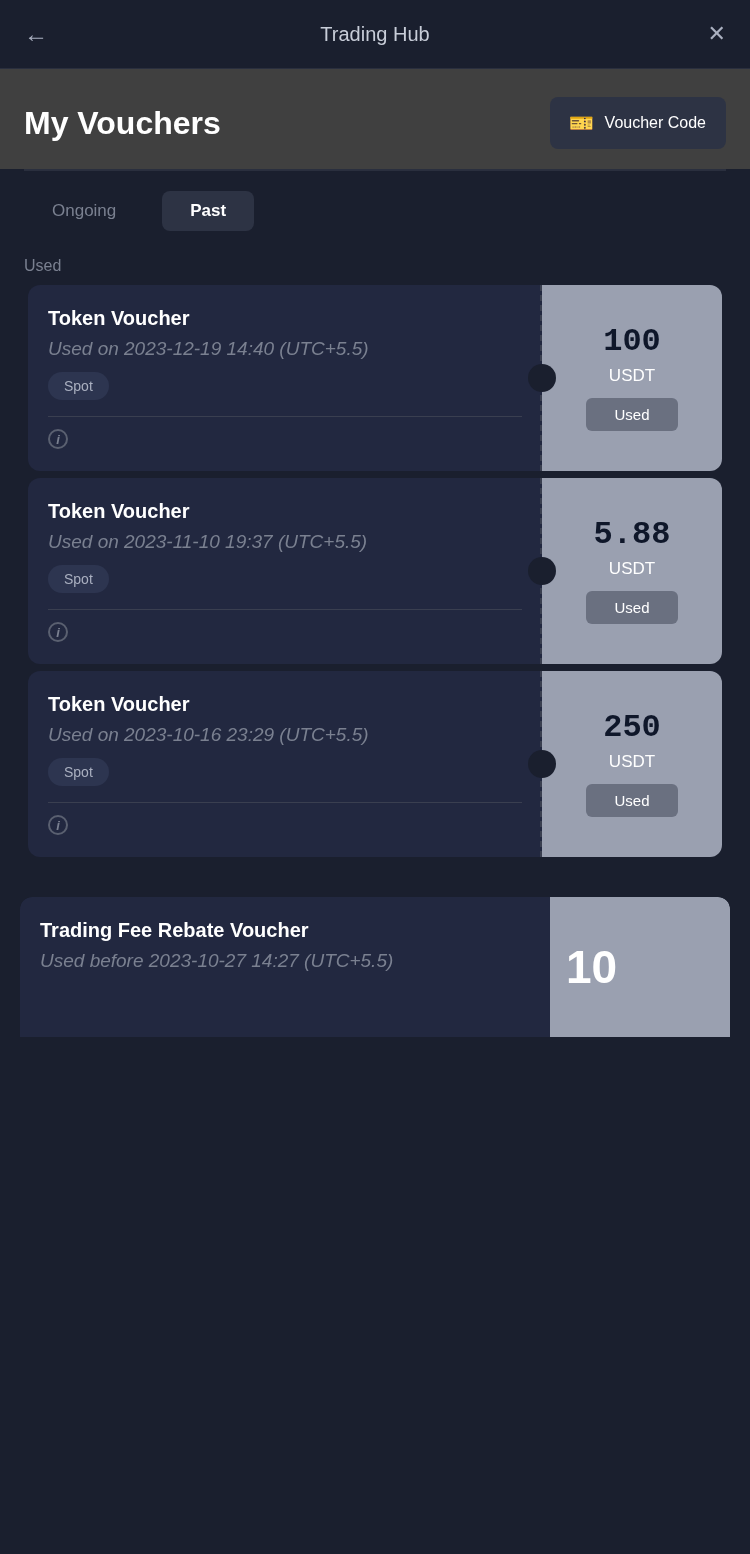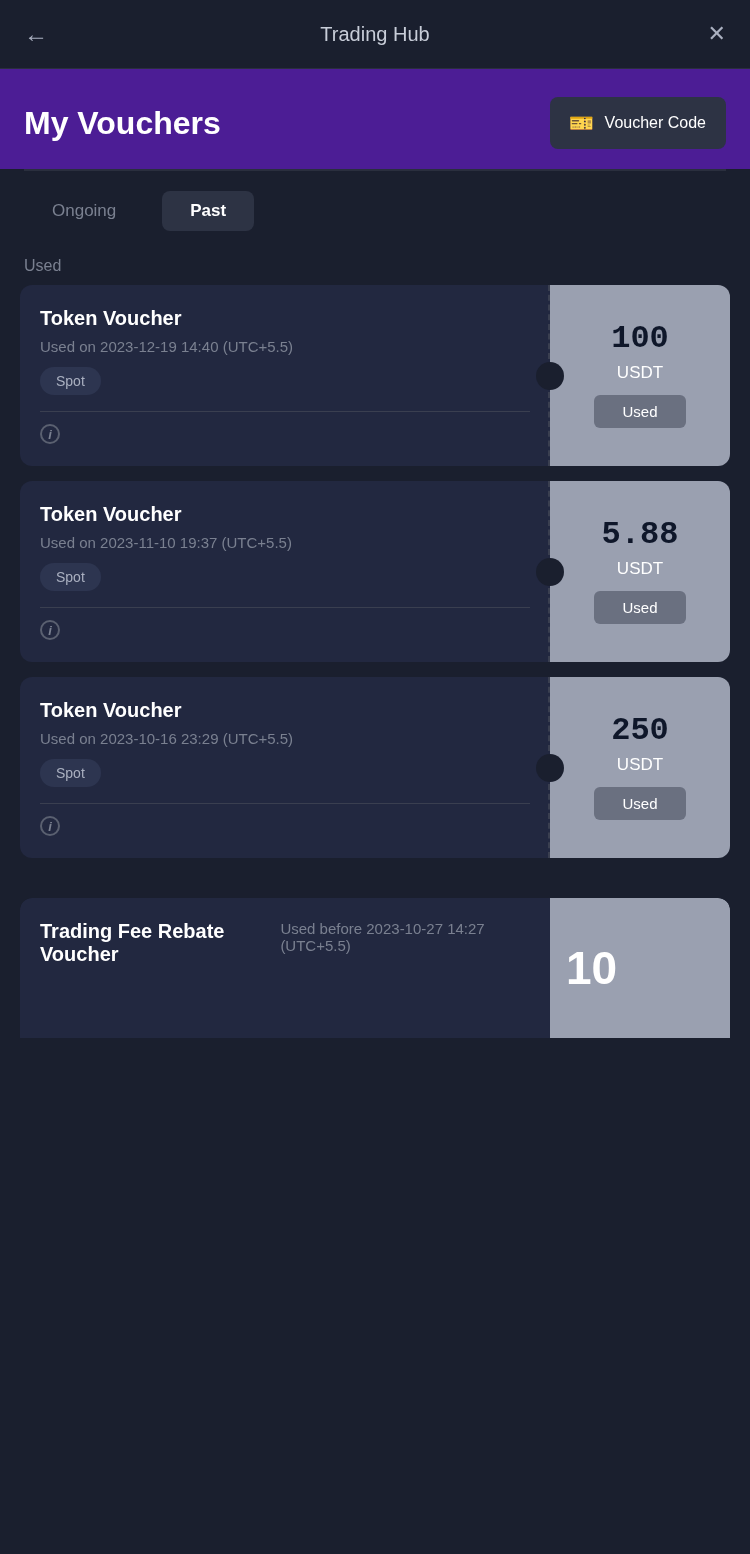--- a/index.html
+++ b/index.html
@@ -45,21 +45,21 @@
       width: 40px;
       text-align: right;
     }
 
     
     .page-title-section {
       display: flex;
       align-items: center;
       justify-content: space-between;
       padding: 28px 24px 20px;
-      background-color: #4c1d95;
+      background-color: #404040;
     }
 
     .page-title {
       font-size: 32px;
       font-weight: 700;
       color: #ffffff;
     }
 
     .voucher-code-btn {
       display: flex;
@@ -114,24 +114,24 @@
 
     
     .section-label {
       padding: 16px 24px 10px;
       font-size: 16px;
       color: #7a8090;
     }
 
     
     .voucher-list {
-      padding: 0 20px;
+      padding: 0 28px;
       display: flex;
       flex-direction: column;
-      gap: 15px;
+      gap: 7px;
       padding-bottom: 40px;
     }
 
     .voucher-card {
       display: flex;
       border-radius: 12px;
       overflow: visible;
       position: relative;
       min-height: 180px;
     }
@@ -213,23 +213,24 @@
 
     
     .card-title {
       font-size: 20px;
       font-weight: 700;
       color: #ffffff;
       margin-bottom: 8px;
     }
 
     .card-date {
-      font-size: 15px;
+      font-size: 19px;
       color: #7a8090;
       margin-bottom: 12px;
+      font-style: italic;
     }
 
     .card-tag {
       display: inline-block;
       background-color: #2d3550;
       border-radius: 20px;
       padding: 6px 16px;
       font-size: 14px;
       color: #aab0c0;
       margin-bottom: 16px;
@@ -270,21 +271,21 @@
       margin: 0 20px;
     }
 
     .card-left-partial {
       background-color: #222840;
       flex: 1;
       padding: 22px 20px 10px;
       border-radius: 12px 0 0 0;
       position: relative;
       display: flex;
-      flex-direction: row;
+      flex-direction: column;
     }
 
     .card-right-partial {
       background-color: #9aa0b0;
       width: 180px;
       min-width: 180px;
       padding: 22px 16px;
       border-radius: 0 12px 0 0;
       display: flex;
       flex-direction: column;

